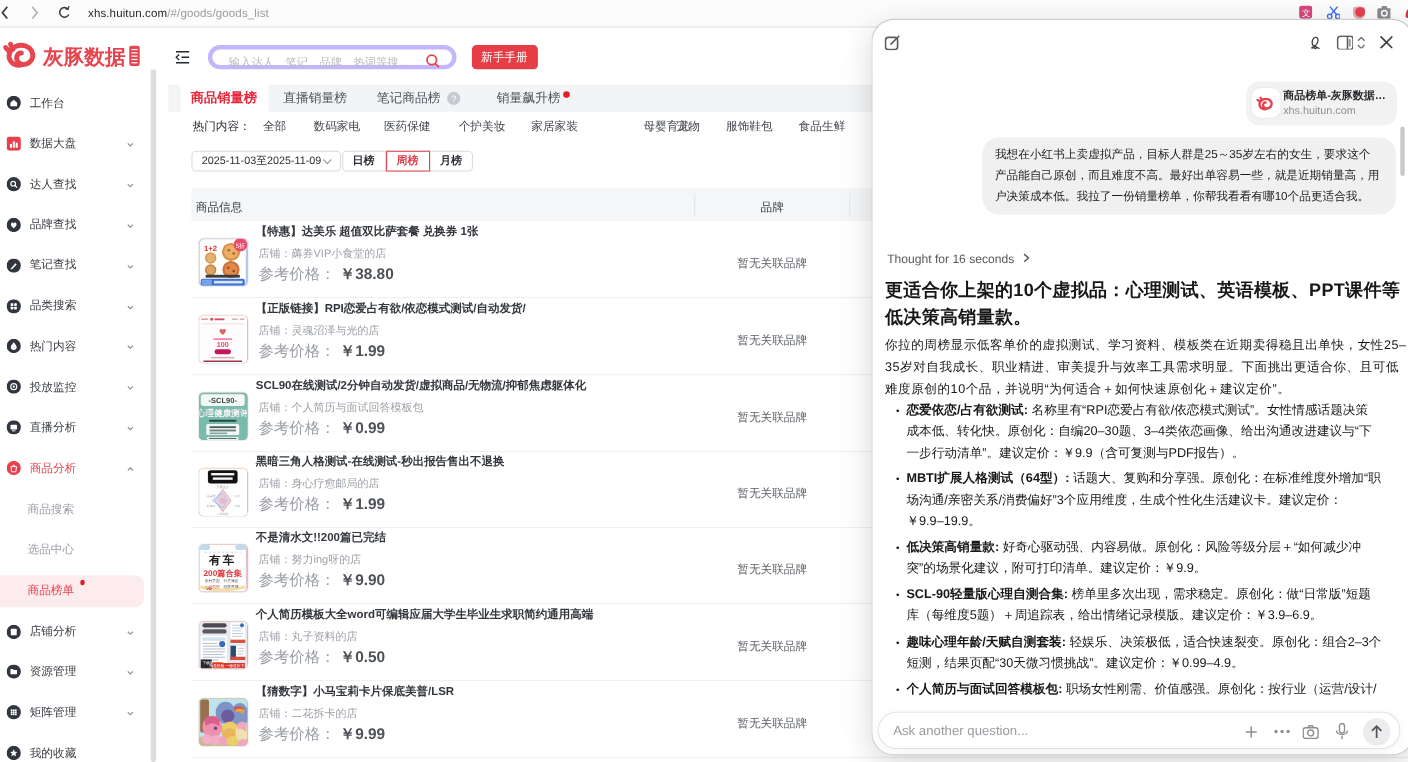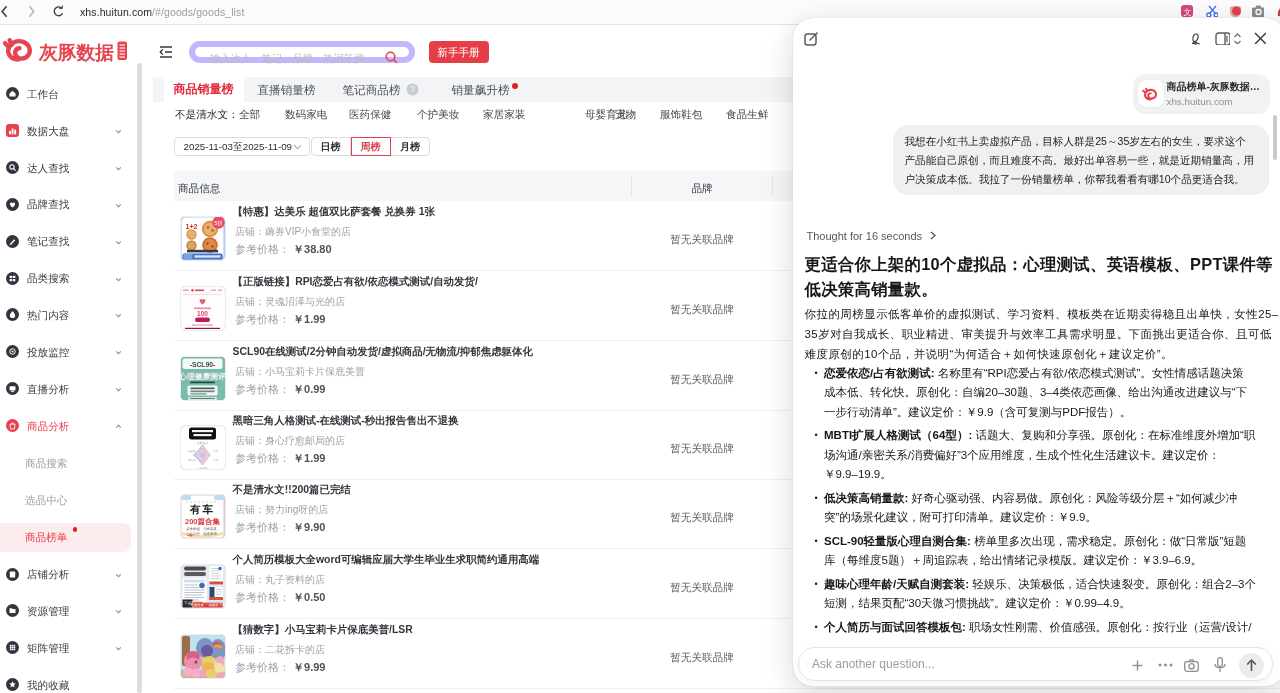--- a/index.html
+++ b/index.html
@@ -22,21 +22,21 @@
 .mitem .tx { position:absolute; left:27px; top:5.5px; font-size:10.6px; line-height:13px; color:#383c42; }
 .mitem .ch { position:absolute; left:115px; top:9px; }
 .ch svg { display:block; }
 .subitem { position:absolute; left:0; width:150px; height:29px; }
 .subitem .tx { position:absolute; left:25px; top:8px; font-size:10.6px; line-height:13px; color:#9a9ea4; }
 #sb-scroll { position:absolute; left:137px; top:38px; width:5px; height:630px; background:#dcdcde; border-radius:3px; }
 
 
 #main { position:absolute; left:150px; top:25px; width:1130px; height:668px; background:#fff; border-left:1px solid #f2f2f4; }
 #topbar { position:absolute; left:0; top:0; width:1130px; height:50px; background:#fff; }
-#searchbox { position:absolute; left:38px; top:16px; width:226px; height:22px; border:6px solid #c4b5fd; border-radius:11px;text-align:center; }
+#searchbox { position:absolute; left:38px; top:16px; width:226px; height:22px; border:4px solid #c4b5fd; border-radius:11px;text-align:center; }
 #searchbox .ph { position:absolute; left:15px; top:5px; font-size:10.3px; color:#bbbbc0; }
 #newbtn { position:absolute; left:277.5px; top:16px; width:60px; height:22px; background:#e53e47; border-radius:4px; color:#fff; font-size:10.6px; text-align:center; line-height:22px; }
 
 #tabstrip { position:absolute; left:1.5px; top:52px; width:1128px; height:25px; background:#f3f4f6; }
 .tab { position:absolute; top:0; height:25px; font-size:11.6px; color:#4e525a; line-height:25px; }
 #tab0 { left:11px; width:80px; background:#fff; color:#e6283b; font-weight:bold; font-size:12px; text-align:center; }
 #catrow { position:absolute; left:0; top:77px; width:1129px; height:28px; background:#fff; font-size:10.6px; }
 #catrow span { position:absolute; top:5.5px; color:#43474e; }
 #daterow { position:absolute; left:0; top:112px; width:1129px; height:20px; }
 #datebox { position:absolute; left:22.5px; top:0; width:136px; height:19px; border:1px solid #dcdcde; border-radius:4px; font-size:9.8px; color:#2b2f36; line-height:17px; text-indent:9px; }
@@ -46,21 +46,21 @@
 #thead { position:absolute; left:0; top:0; width:1107px; height:30px; background:#f5f6f8; }
 #thead .h1 { position:absolute; left:4px; top:10.5px; font-size:10.6px; color:#383c42; }
 #thead .h2 { position:absolute; left:458px; width:140px; top:10.5px; font-size:10.6px; color:#383c42; text-align:center; }
 .vline { position:absolute; top:5px; width:1px; height:20px; background:#e5e6ea; }
 .trow { position:absolute; left:0; width:1107px; height:70px; border-bottom:1px solid #f0f0f2; }
 .thumb { position:absolute; left:6px; top:14.5px; width:46px; height:45px; border-radius:5px; border:1px solid #ededee; overflow:hidden; background:#f97316; }
 .thumb svg { display:block; margin:-1px 0 0 -1px; }
 .tinfo { position:absolute; left:61px; top:4px; }
 .tinfo .t1 { margin-left:-2.5px; font-size:10.45px; font-weight:bold; color:#33373d; line-height:13px; height:13px; }
 .tinfo .t2 { font-size:10px; color:#9b9fa6; line-height:12px; height:12px; margin-top:8px; }
-.tinfo .t3 { font-size:11px; color:#9b9fa6; line-height:12px; height:12px; margin-top:5px; }
+.tinfo .t3 { font-size:14px; color:#9b9fa6; line-height:12px; height:12px; margin-top:5px; }
 .tinfo .t3 b { color:#4e5257; }
 .nobrand { position:absolute; left:458px; width:140px; top:32px; font-size:10.6px; color:#5c6066; text-align:center; }
 
 
 #panel { position:absolute; left:792.5px; top:18px; width:492px; height:668px; background:#fff; border-radius:20px; box-shadow:0 0 1px rgba(0,0,0,0.25), 0 8px 30px rgba(0,0,0,0.16); z-index:10; }
 #panel .hicon { position:absolute; }
 #linkcard { position:absolute; left:340px; top:56px; width:137px; height:40px; background:#f2f2f3; border-radius:12px; }
 #linkcard .lg { position:absolute; left:4px; top:5px; width:28px; height:29px; background:#fff; border:1px solid #ebebec; border-radius:9px; }
 #linkcard .t1 { position:absolute; left:34px; top:5.5px; font-size:10px; font-weight:bold; color:#2a2a2e; white-space:nowrap; }
 #linkcard .t2 { position:absolute; left:34px; top:22px; font-size:9.8px; color:#8e8e93; }
@@ -359,21 +359,21 @@
       <div class="tab" style="left:99px; width:70px; text-align:center;">直播销量榜</div>
       <div class="tab" style="left:184px; width:70px; text-align:center;">笔记商品榜</div>
       <svg style="position:absolute; left:253px; top:6px;" width="13" height="13">
           <circle cx="6.5" cy="6.5" r="6" fill="#c7cad0"></circle>
           <text x="6.5" y="9.4" text-anchor="middle" font-size="8.5" fill="#fff">?</text>
         </svg>
       <div class="tab" style="left:293px; width:70px; text-align:center;">销量飙升榜</div>
       <span style="position:absolute; left:359px; top:6px; width:6px; height:6px; border-radius:50%; background:#e02020;"></span>
     </div>
     <div id="catrow">
-      <span style="left:24px; color:#23272e;">不是清水文：</span>
+      <span style="left:24px; color:#23272e;">热门内容：</span>
       <span style="left:88px;">全部</span>
       <span style="left:134px;">数码家电</span>
       <span style="left:198px;">医药保健</span>
       <span style="left:266px;">个护美妆</span>
       <span style="left:332px;">家居家装</span>
       <span style="left:398px;margin-left:36px;">母婴育儿</span>
       <span style="left:464px;">宠物</span>
       <span style="left:509px;">服饰鞋包</span>
       <span style="left:575px;">食品生鲜</span>
     </div>
@@ -463,21 +463,21 @@
 <rect x="7.5" y="29.5" width="30" height="10" rx="1.5" fill="#f2f6f4"></rect>
 <rect x="10.5" y="31.5" width="24" height="1.7" fill="#48605b"></rect>
               <rect x="10.5" y="34.5" width="24" height="1.7" fill="#6d8680"></rect>
               <rect x="10.5" y="37.2" width="16" height="1.5" fill="#8aa29c"></rect>
 <rect x="8" y="41.3" width="29" height="2.6" rx="1.3" fill="#eef4f1"></rect>
 <rect x="10" y="42.1" width="25" height="1" fill="#566e68"></rect>
 </svg>
           </div>
         <div class="tinfo">
           <div class="t1">SCL90在线测试/2分钟自动发货/虚拟商品/无物流/抑郁焦虑躯体化</div>
-          <div class="t2">店铺：小马宝莉卡片保底美普</div>
+          <div class="t2">店铺：个人简历与面试回答模板包</div>
           <div class="t3">参考价格： <b>￥0.99</b></div>
         </div>
         <div class="nobrand">暂无关联品牌</div>
       </div>
       <div class="trow" style="top:239px;">
         <div class="thumb" id="th4">
             <svg width="45" height="45" viewBox="0 0 45 45">
 <rect width="45" height="45" fill="#fff"></rect>
 <rect x="9" y="2.5" width="27" height="12" rx="2.5" fill="#111"></rect>
 <rect x="12" y="5" width="21" height="2.2" fill="#f4f4f4"></rect>

